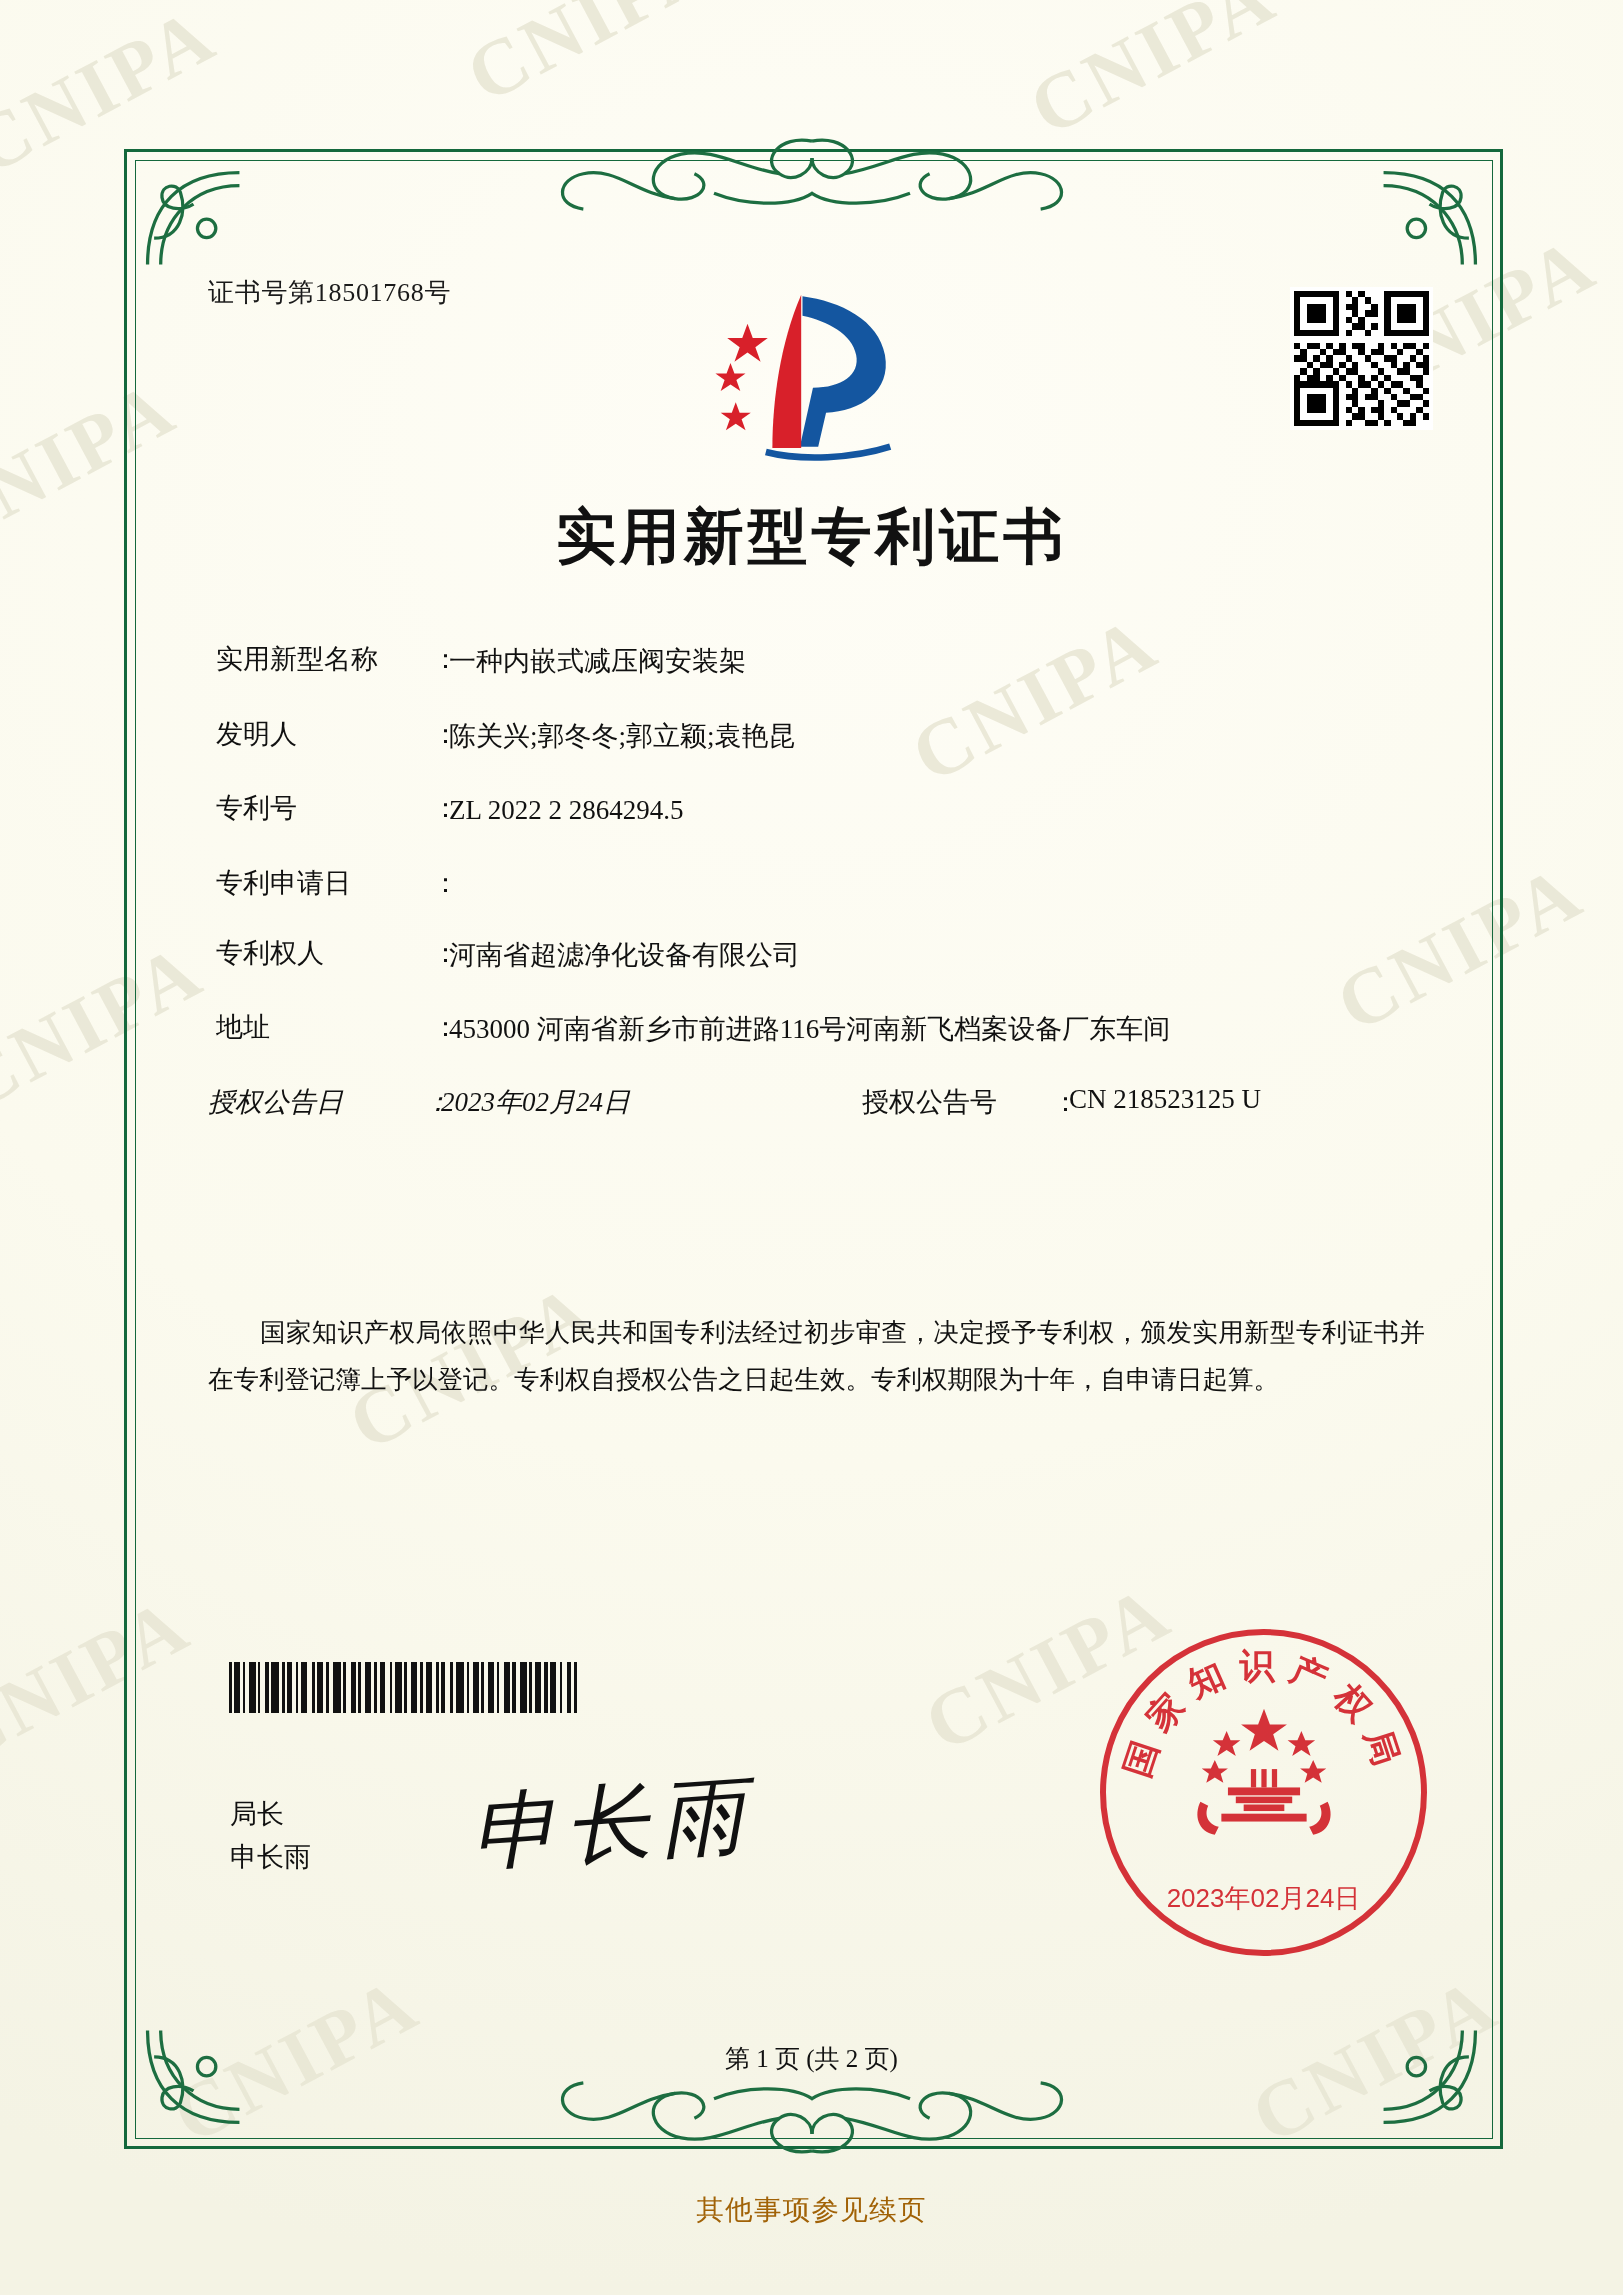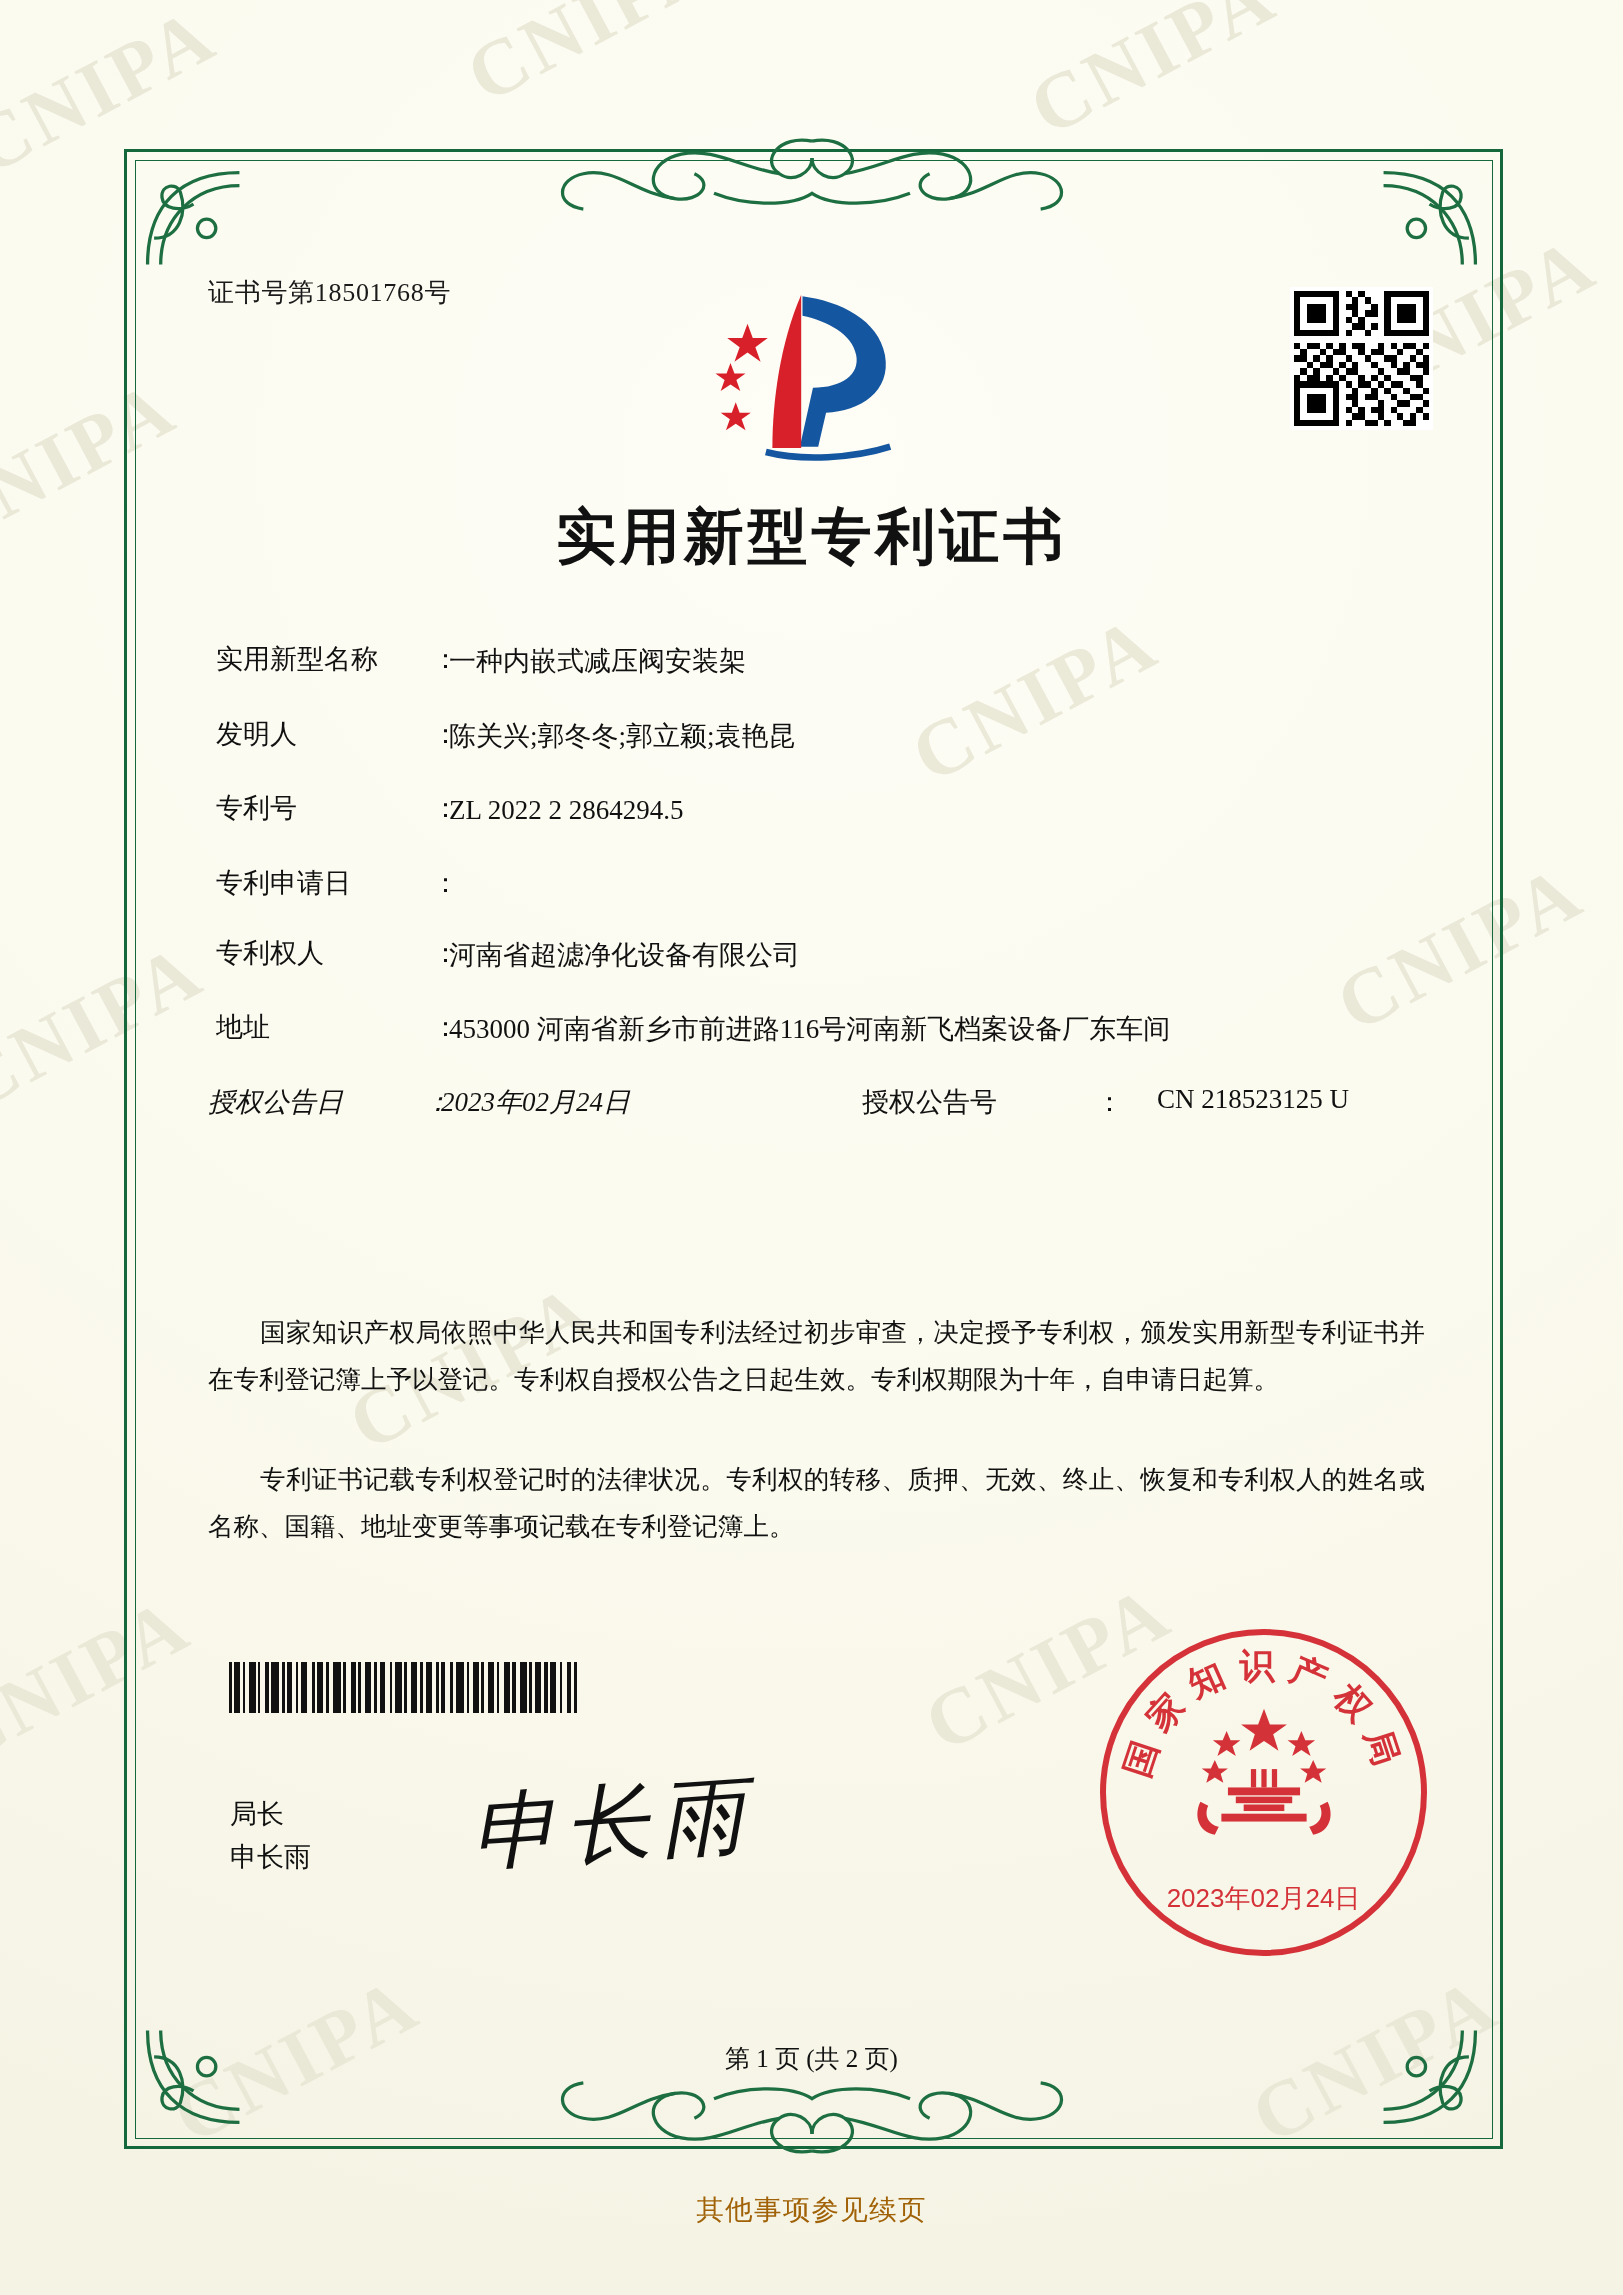--- a/index.html
+++ b/index.html
@@ -157,21 +157,21 @@
   .field-value {
     flex: 1;
     line-height: 1.5;
   }
   .row-inline {
     display: flex;
     align-items: flex-start;
     margin-bottom: 30px;
   }
   .inline-left { display: flex; flex: 0 0 654px; font-style: italic; }
-  .inline-right { display: flex; gap: 44px; }
+  .inline-right { display: flex; }
   .inline-right .field-label { width: 190px; flex: 0 0 190px; }
 
   .para {
     position: absolute;
     left: 208px;
     width: 1217px;
     font-size: 25.5px;
     line-height: 1.85;
     color: #111;
     text-align: justify;
@@ -538,23 +538,20 @@
           <div class="field-label">授权公告号</div>
           <div class="field-colon">：</div>
           <div>CN 218523125 U</div>
         </div>
       </div>
     </div>
 
     <div class="para p1">
       <span class="indent">国家知识产权局依照中华人民共和国专利法经过初步审查，决定授予专利权，颁发实用新型专利证书并在专利登记簿上予以登记。专利权自授权公告之日起生效。专利权期限为十年，自申请日起算。</span>
     </div>
-    <div class="para p2">
-      <span class="indent">专利证书记载专利权登记时的法律状况。专利权的转移、质押、无效、终止、恢复和专利权人的姓名或名称、国籍、地址变更等事项记载在专利登记簿上。</span>
-    </div>
 
     <div class="barcode">
       <i style="width:3.3px"></i>
         <i style="width:2px;background:transparent"></i>
       <i style="width:5.9px"></i>
         <i style="width:2.6px;background:transparent"></i>
       <i style="width:2.6px"></i>
         <i style="width:3.9px;background:transparent"></i>
       <i style="width:6.5px"></i>
         <i style="width:2px;background:transparent"></i>

